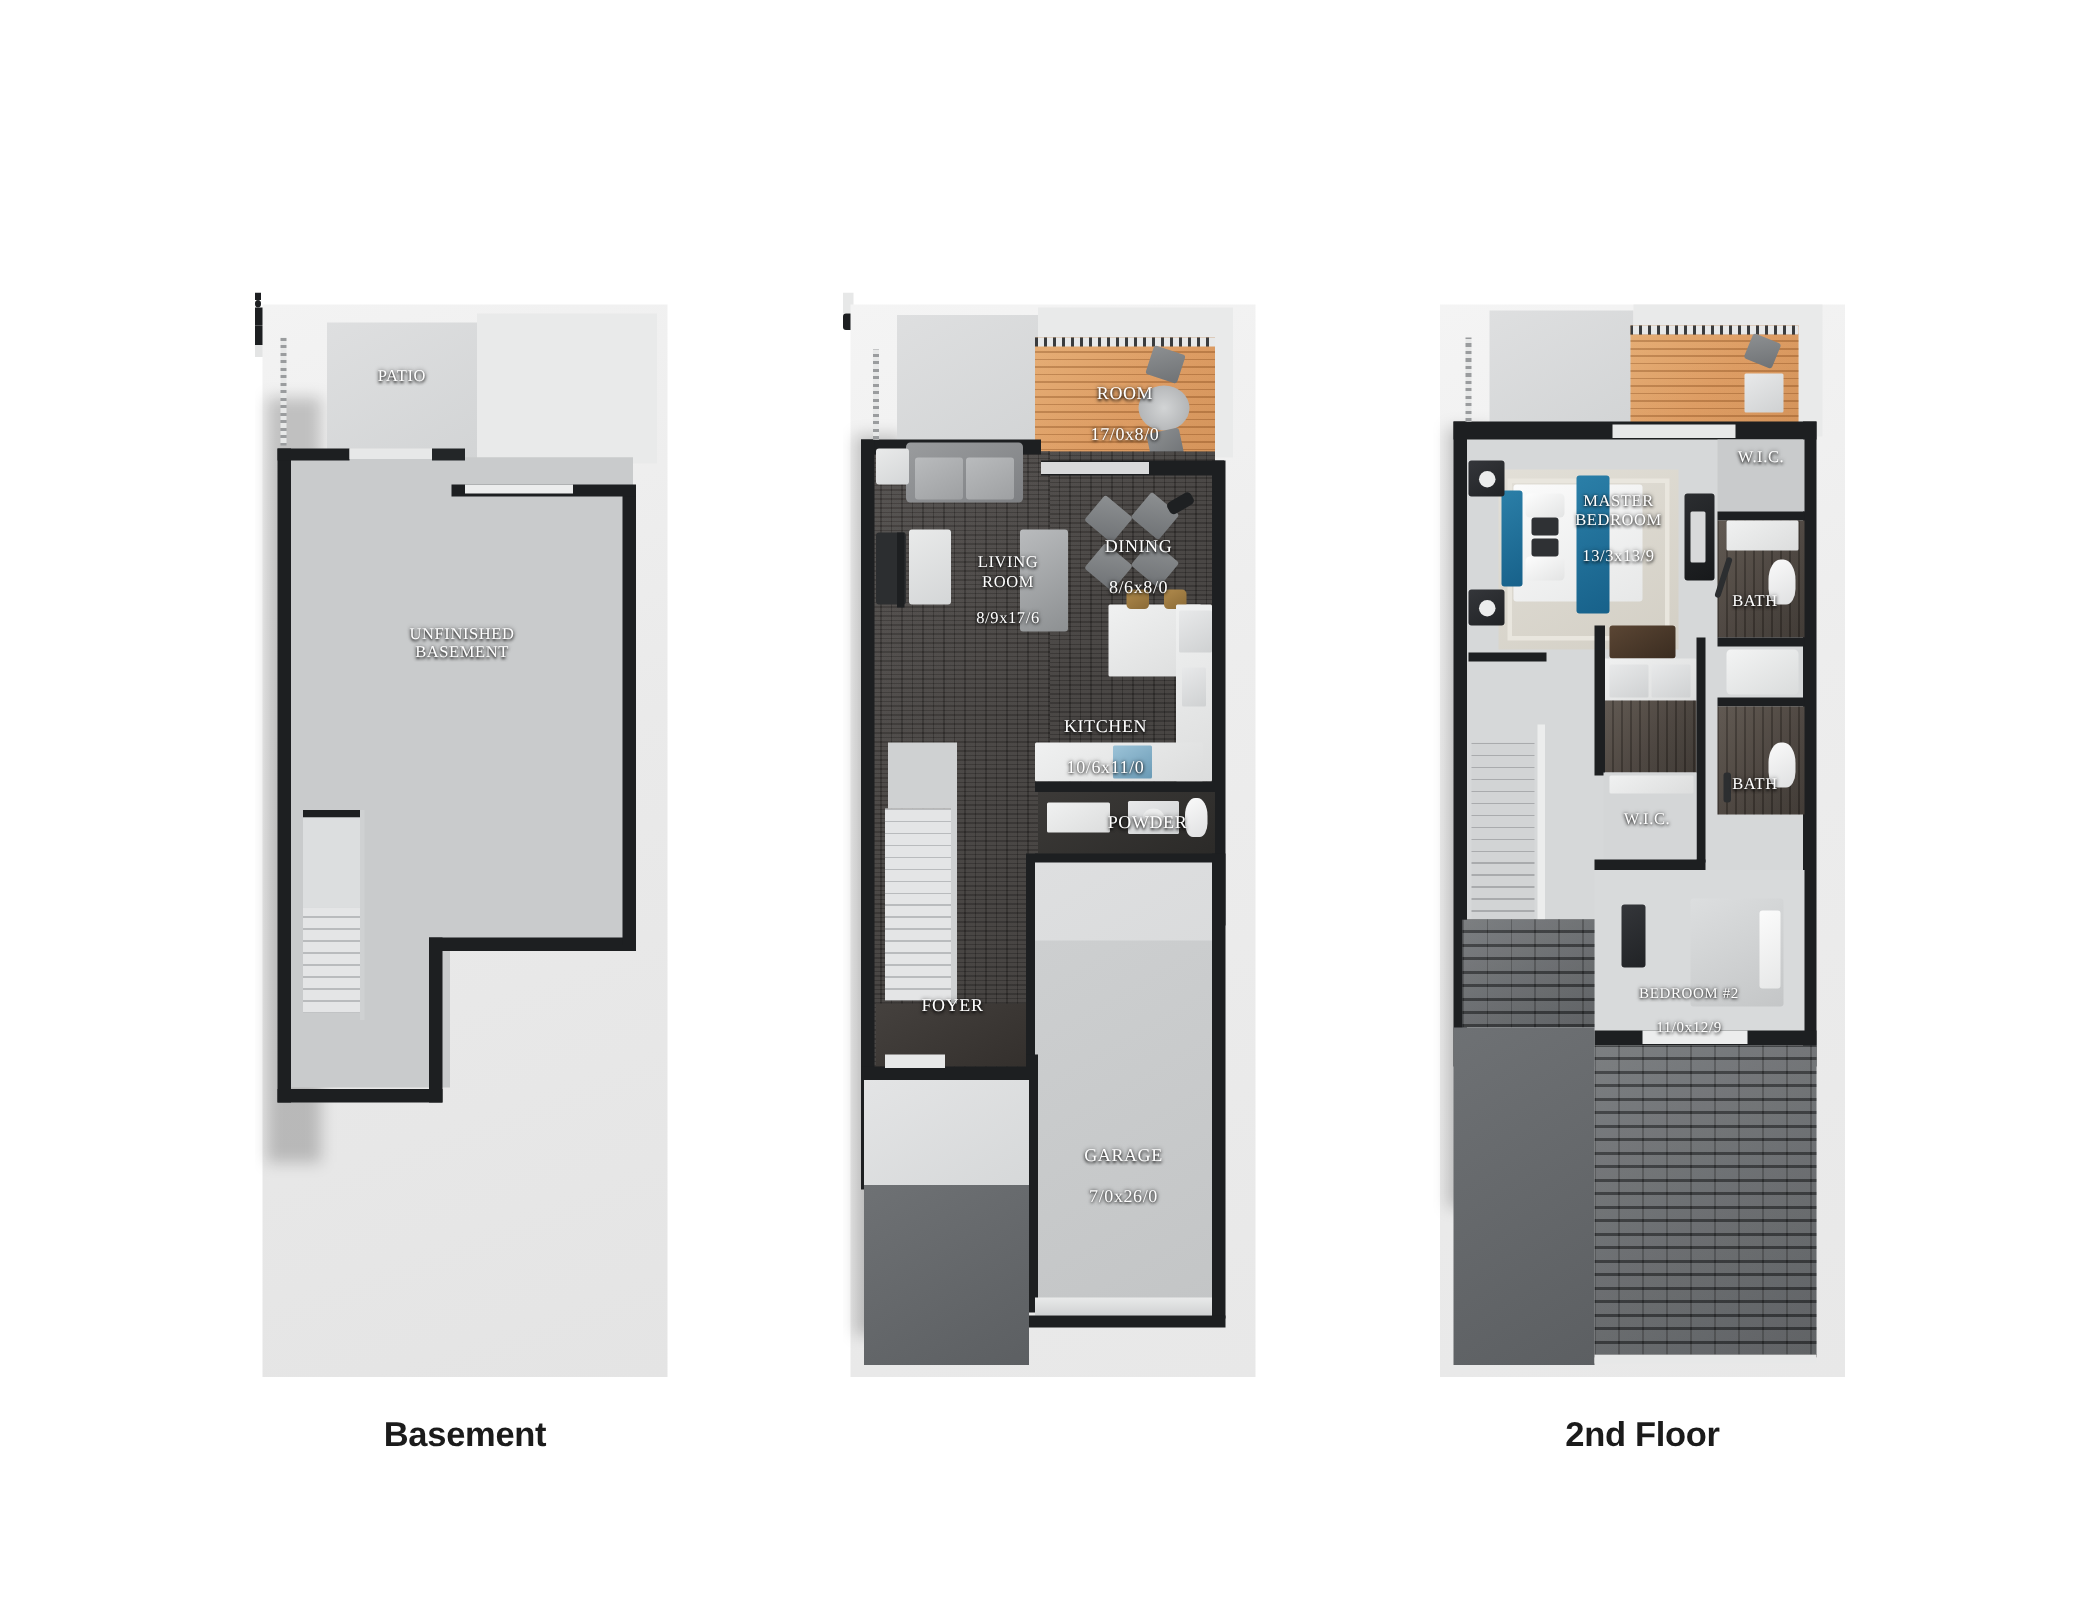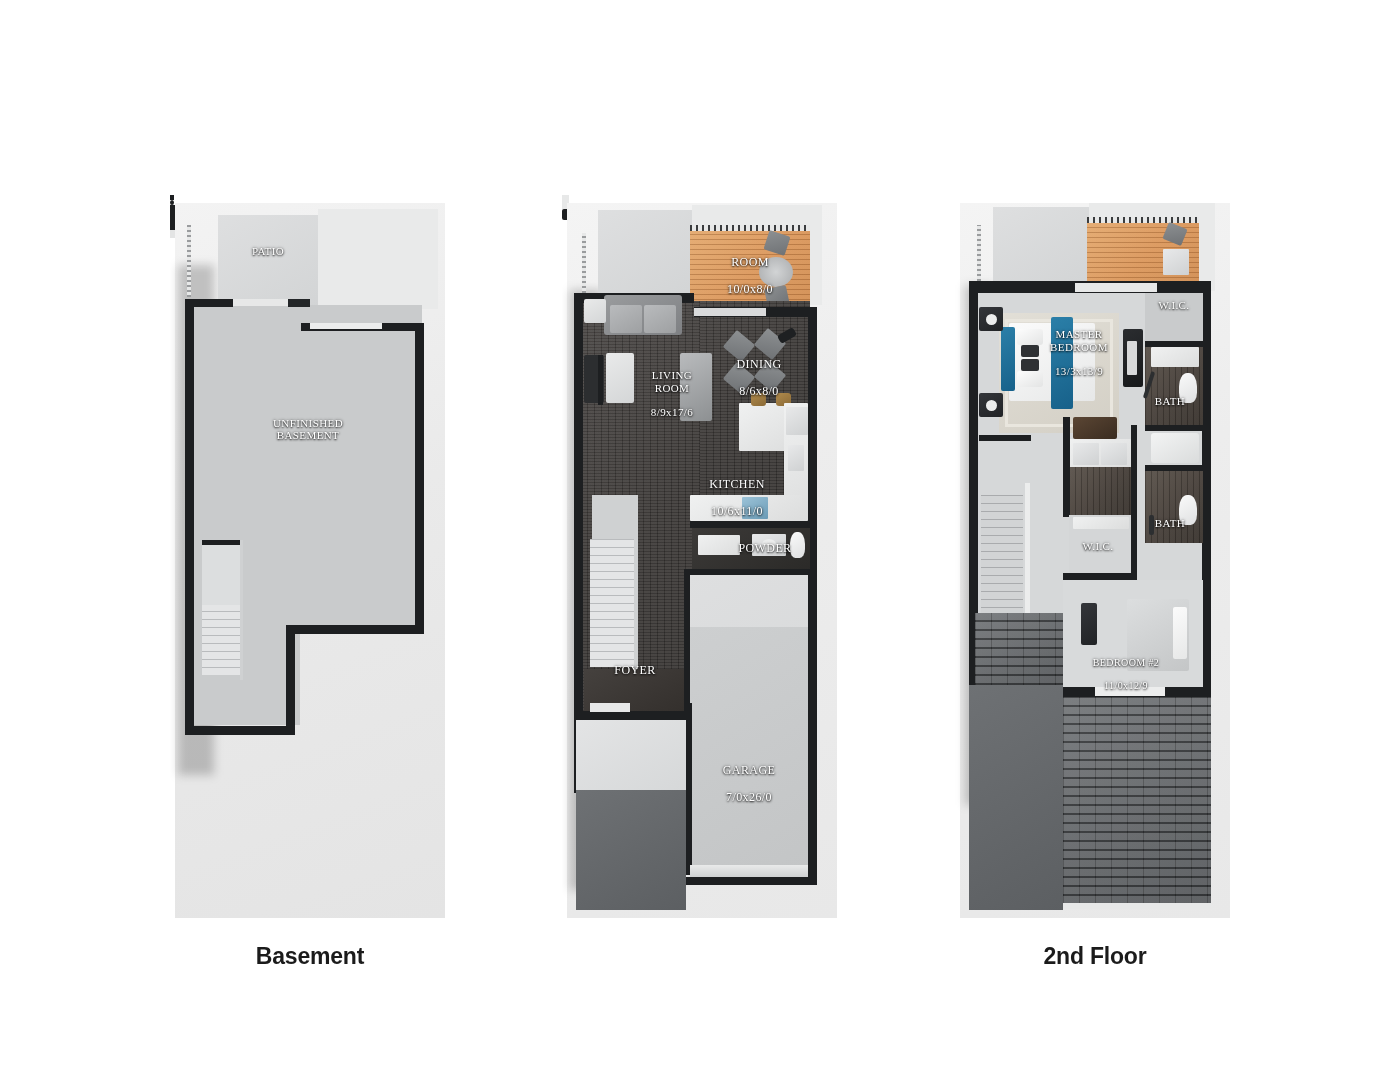--- a/index.html
+++ b/index.html
@@ -247,21 +247,21 @@
         <div class="wall" style="left:122px;top:682px;width:133px;height:8px;"></div>
 
         <div class="driveway" style="left:14px;top:525px;width:110px;height:70px;background:linear-gradient(150deg,#e3e4e5,#d6d8d9);"></div>
         <div class="driveway" style="left:14px;top:595px;width:110px;height:120px;"></div>
         <div class="post" style="left:62px;top:556px;width:7px;height:11px;border-radius:2px;"></div>
 
         <div class="rect" style="left:20px;top:38px;width:4px;height:60px;background:repeating-linear-gradient(0deg,#9a9c9e 0px,#9a9c9e 2px,#e7e8e8 2px,#e7e8e8 5px);"></div>
 
         <div class="lbl s12" style="left:128px;top:48px;width:120px;">
           <span>ROOM</span><br>
-          <span>10/0x8/0</span>
+          <span>17/0x8/0</span>
         </div>
         <div class="lbl s12" style="left:157px;top:150px;width:80px;">
           <span>DINING</span><br>
           <span>8/6x8/0</span>
         </div>
         <div class="lbl s11" style="left:64px;top:162px;width:92px;">
           <span>LIVING
 ROOM</span><br>
           <span>8/9x17/6</span>
         </div>

